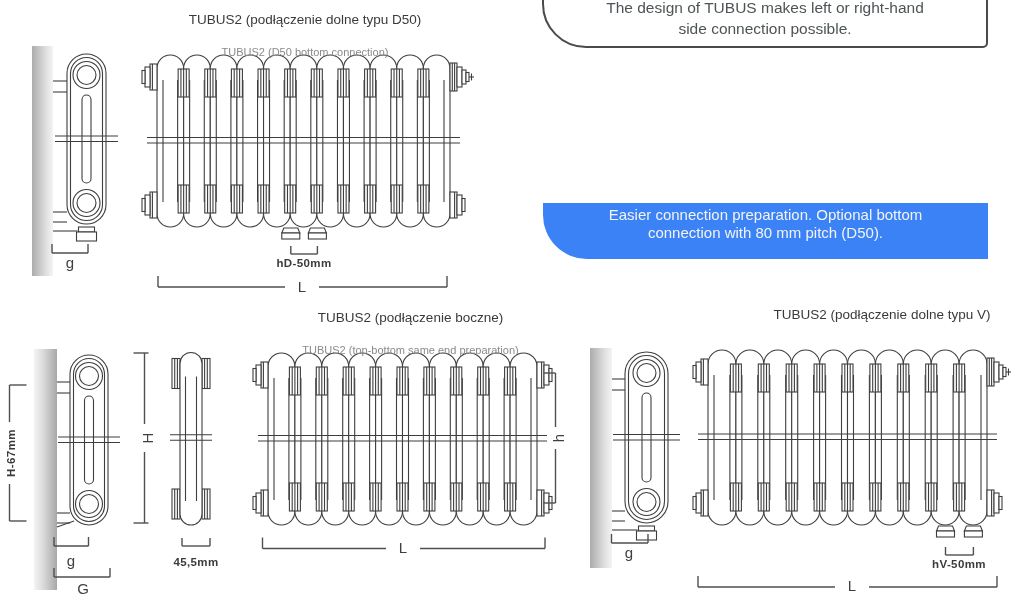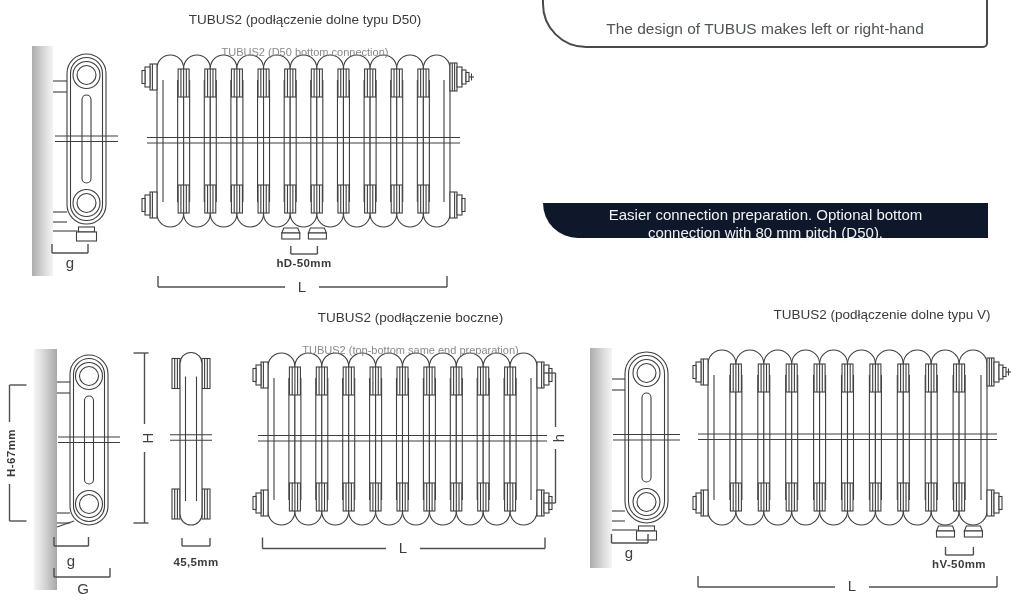--- a/index.html
+++ b/index.html
@@ -4,21 +4,21 @@
 <style>
   html,body{margin:0;padding:0;background:#fff;}
   .page{position:relative;width:1024px;height:600px;background:#fff;overflow:hidden;
         font-family:"Liberation Sans",sans-serif;}
   
   .bubble{position:absolute;left:542px;top:-18px;width:446px;height:66px;background:#fff;
           border:2px solid #4a4a4a;border-radius:0 0 5px 44px;box-sizing:border-box;}
   .bubble .txt{position:absolute;bottom:7px;left:0;width:100%;text-align:center;
                color:#4e5456;font-size:15.5px;line-height:21px;}
   
-  .banner{position:absolute;left:543px;top:203px;width:445px;height:35px;background:#0f172a;
+  .banner{position:absolute;left:543px;top:203px;width:445px;height:56px;background:#3b82f6;
           border-radius:0 0 0 44px;}
   .banner .txt{position:absolute;top:3px;left:0;width:100%;text-align:center;color:#f2f4f4;
                font-size:15px;line-height:18px;}
   
   .tblock{position:absolute;text-align:center;}
   .ttl{font-size:13.5px;font-weight:normal;color:#3a3a3a;}
   .sub{font-size:11px;color:#8a8a8a;margin-top:19px;}
   #t1{left:140px;top:12px;width:330px;}
   #t2{left:258px;top:310px;width:305px;}
   #t3{left:732px;top:307px;width:300px;}
@@ -595,20 +595,21 @@
     <div class="ttl">TUBUS2 (podłączenie boczne)</div>
     <div class="sub">TUBUS2 (top-bottom same end preparation)</div>
   </div>
   <div class="tblock" id="t3">
     <div class="ttl">TUBUS2 (podłączenie dolne typu V)</div>
   </div>
 
   <div class="bubble">
     <div class="txt">
       <div>The design of TUBUS makes left or right-hand</div>
+      <div>side connection possible.</div>
     </div>
   </div>
 
   <div class="banner">
     <div class="txt">
       <div>Easier connection preparation. Optional bottom</div>
       <div>connection with 80 mm pitch (D50).</div>
     </div>
   </div>
 </div>

